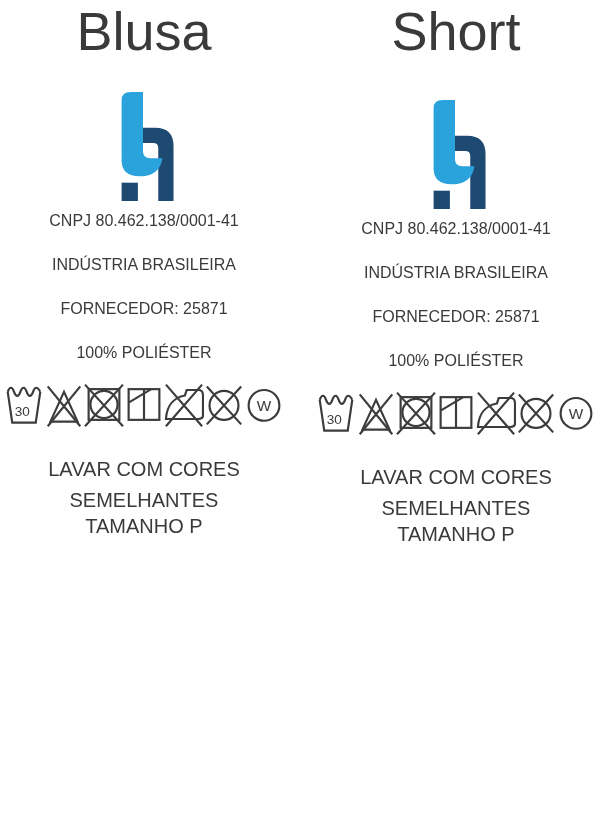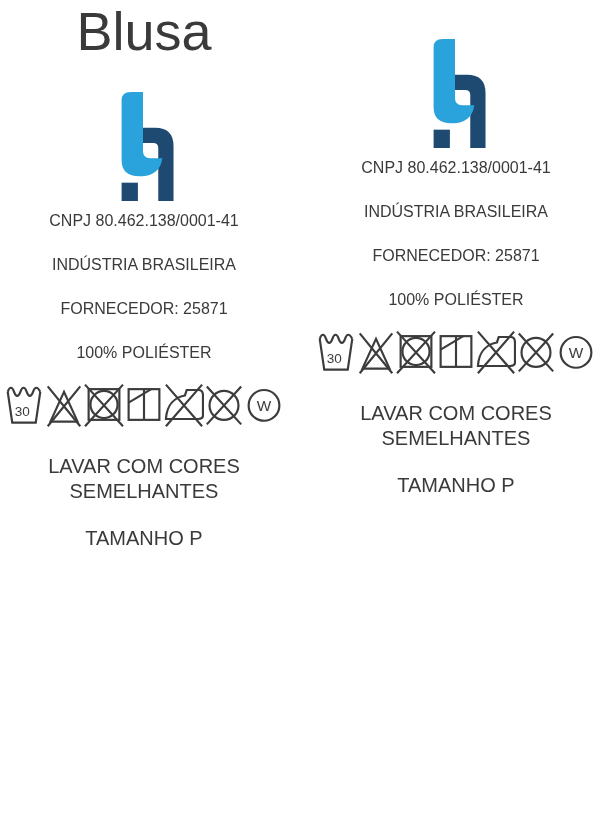--- a/index.html
+++ b/index.html
@@ -59,29 +59,28 @@
     stroke: #3c3c3c;
     stroke-width: 2.4;
     fill: none;
   }
   svg text {
     font-family: "Liberation Sans", sans-serif;
     stroke: none;
   }
   .wash-note {
     font-size: 20px;
-    line-height: 25px;
+    line-height: 31px;
     margin-top: 26px;
     text-align: center;
     max-width: 240px;
   }
   .size-line {
     font-size: 20px;
     line-height: 20px;
-    margin-top: 24px;
     white-space: nowrap;
   }
 </style>
 </head>
 <body>
 
 <div class="sheet">
 
   <div class="column col-blusa">
     <div class="garment-title">Blusa</div>
@@ -129,20 +128,21 @@
         <circle class="care-sym" cx="22" cy="27" r="17"></circle>
         <text x="22" y="33" font-size="17" text-anchor="middle" fill="#3c3c3c">W</text>
       </svg>
     </div>
 
     <div class="wash-note">LAVAR COM CORES SEMELHANTES</div>
     <div class="size-line">TAMANHO P</div>
   </div>
 
   <div class="column col-short">
+    <div class="garment-title">Short</div>
 
     <svg class="logo" width="72" height="112" viewBox="0 0 70 110">
       <path d="M34,38 L46,38 Q64,38 64,56 L64,110 L49,110 L49,58 Q49,53 44,53 L34,53 Z" fill="#1e4a72"></path>
       <path d="M13,92 L29,92 L29,110 L13,110 Z" fill="#1e4a72"></path>
       <path d="M13,11 Q13,3 22,3 L34,3 L34,61 Q34,68 41,68 L53,68 Q51,83 36,85.5 Q13,88 13,70 Z" fill="#2aa2dc"></path>
     </svg>
 
     <div class="info-line cnpj">CNPJ 80.462.138/0001-41</div>
     <div class="info-line">INDÚSTRIA BRASILEIRA</div>
     <div class="info-line">FORNECEDOR: 25871</div>

